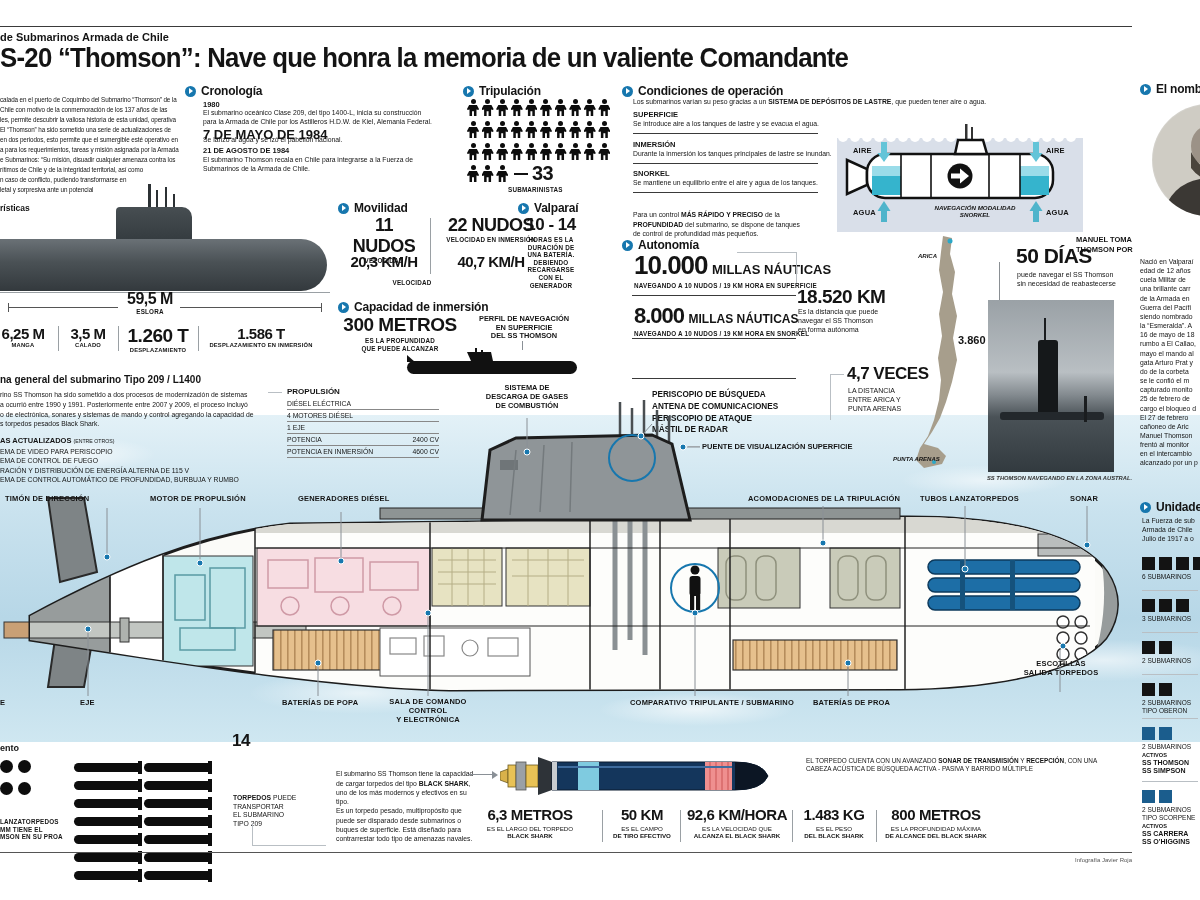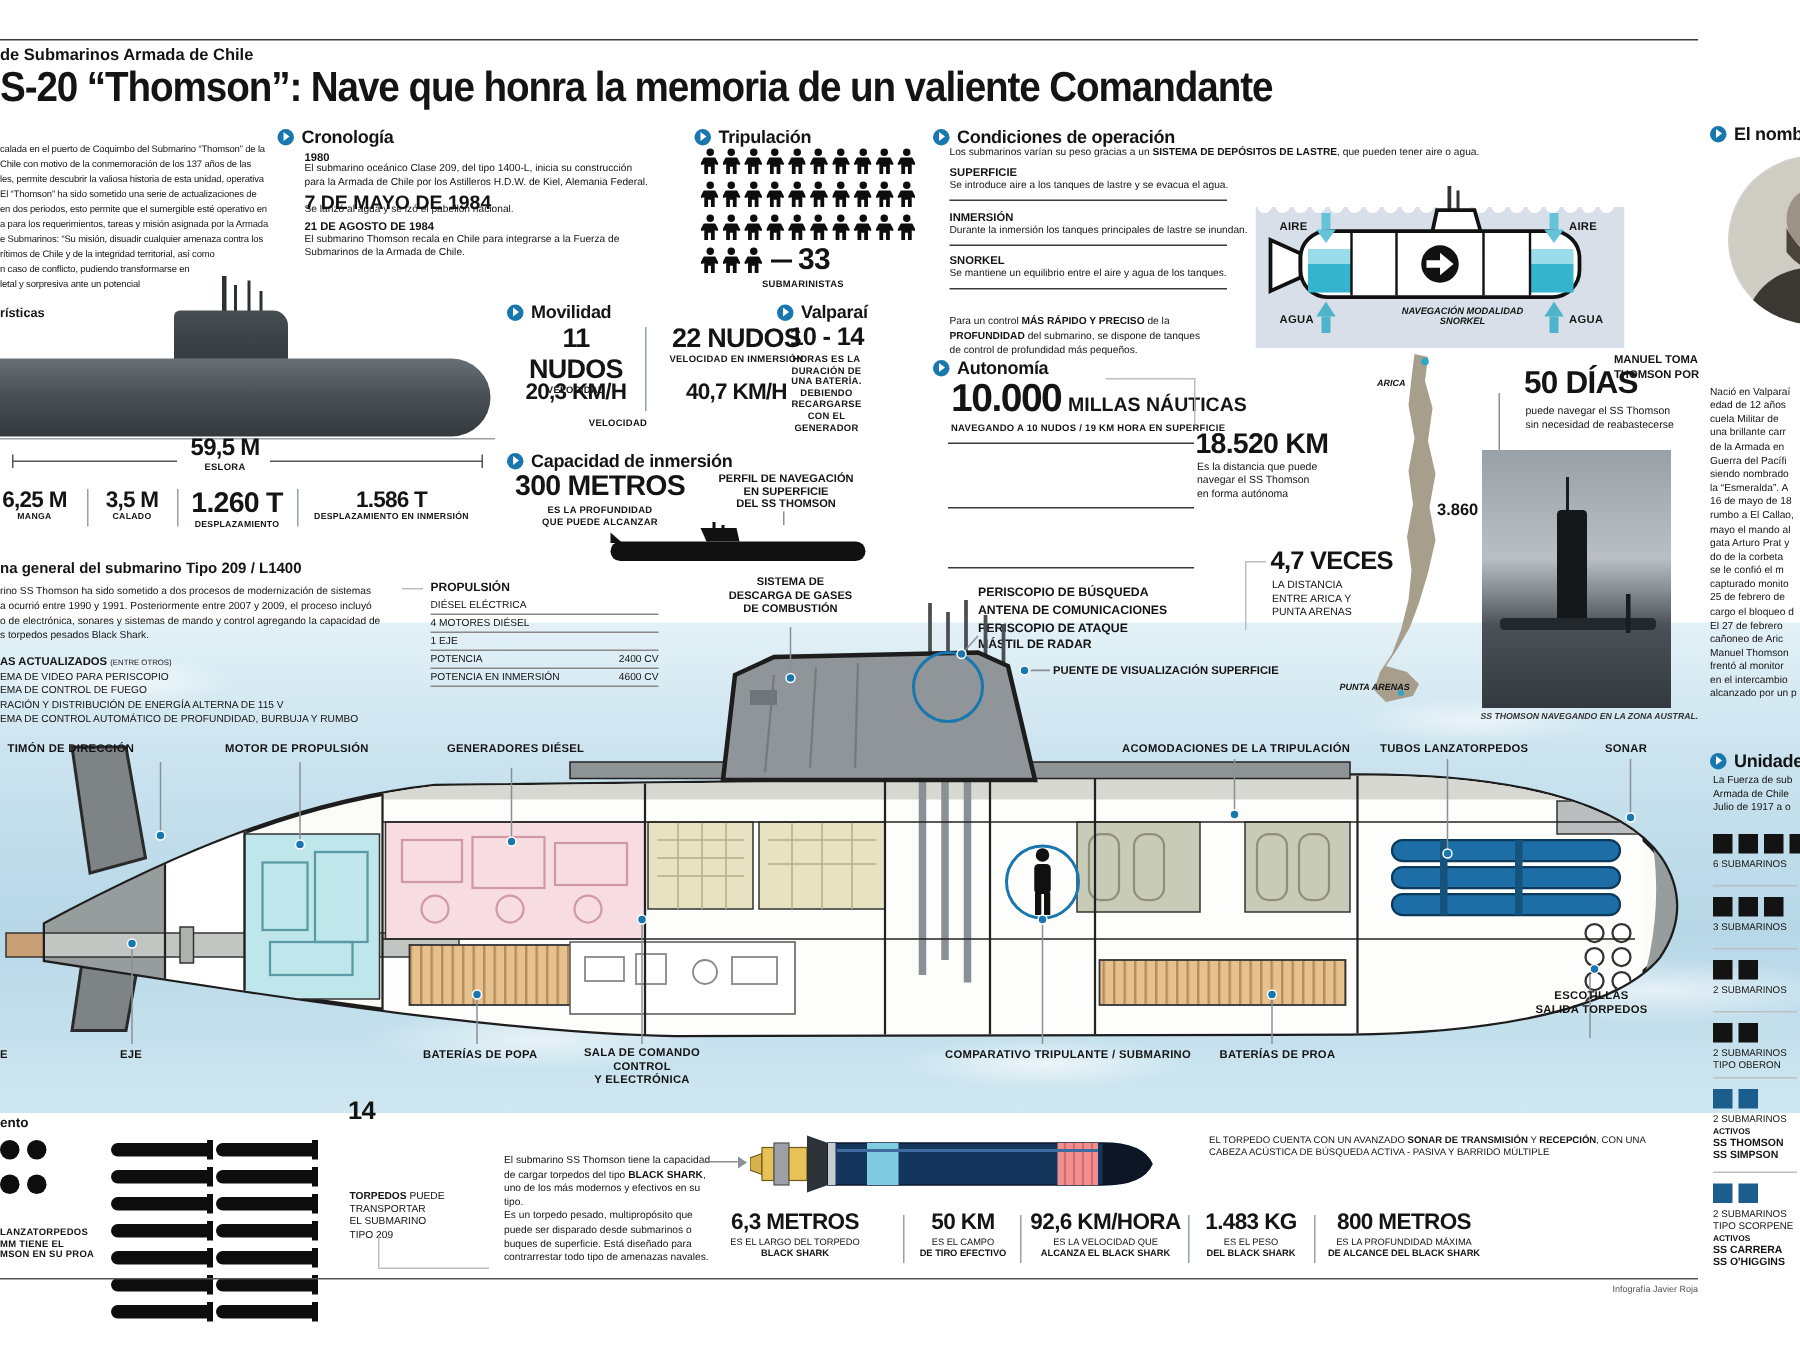--- a/index.html
+++ b/index.html
@@ -263,20 +263,25 @@
   <div class="a sec" style="left:622px;top:238px">
     <span class="ic"></span>
     <span>Autonomía</span>
   </div>
   <div class="a" style="left:634px;top:250px">
     <span class="b" style="font-size:26px;letter-spacing:-1px">10.000</span>
     <span class="b" style="font-size:13px">MILLAS NÁUTICAS</span>
     <div class="micro" style="margin-top:1px">NAVEGANDO A 10 NUDOS / 19 KM HORA EN SUPERFICIE</div>
   </div>
   <div class="a rule" style="left:632px;top:295px;width:164px"></div>
+  <div class="a" style="left:634px;top:303px">
+    <span class="b" style="font-size:22px;letter-spacing:-1px">8.000</span>
+    <span class="b" style="font-size:12px">MILLAS NÁUTICAS</span>
+    <div class="micro" style="margin-top:1px">NAVEGANDO A 10 NUDOS / 19 KM HORA EN SNORKEL</div>
+  </div>
   <div class="a rule" style="left:632px;top:338px;width:164px"></div>
   <div class="a rule" style="left:632px;top:378px;width:164px"></div>
 
   <div class="a lrule" style="left:737px;top:252px;width:60px"></div>
   <div class="a" style="left:796px;top:252px;width:1px;height:31px;background:#b9bfc4"></div>
   <div class="a b" style="left:797px;top:286px;font-size:19px;letter-spacing:-.5px">18.520 KM</div>
   <div class="a pre" style="left:798px;top:307px;font-size:7px;line-height:9px">Es la distancia que puede
 navegar el SS Thomson
 en forma autónoma</div>
 

